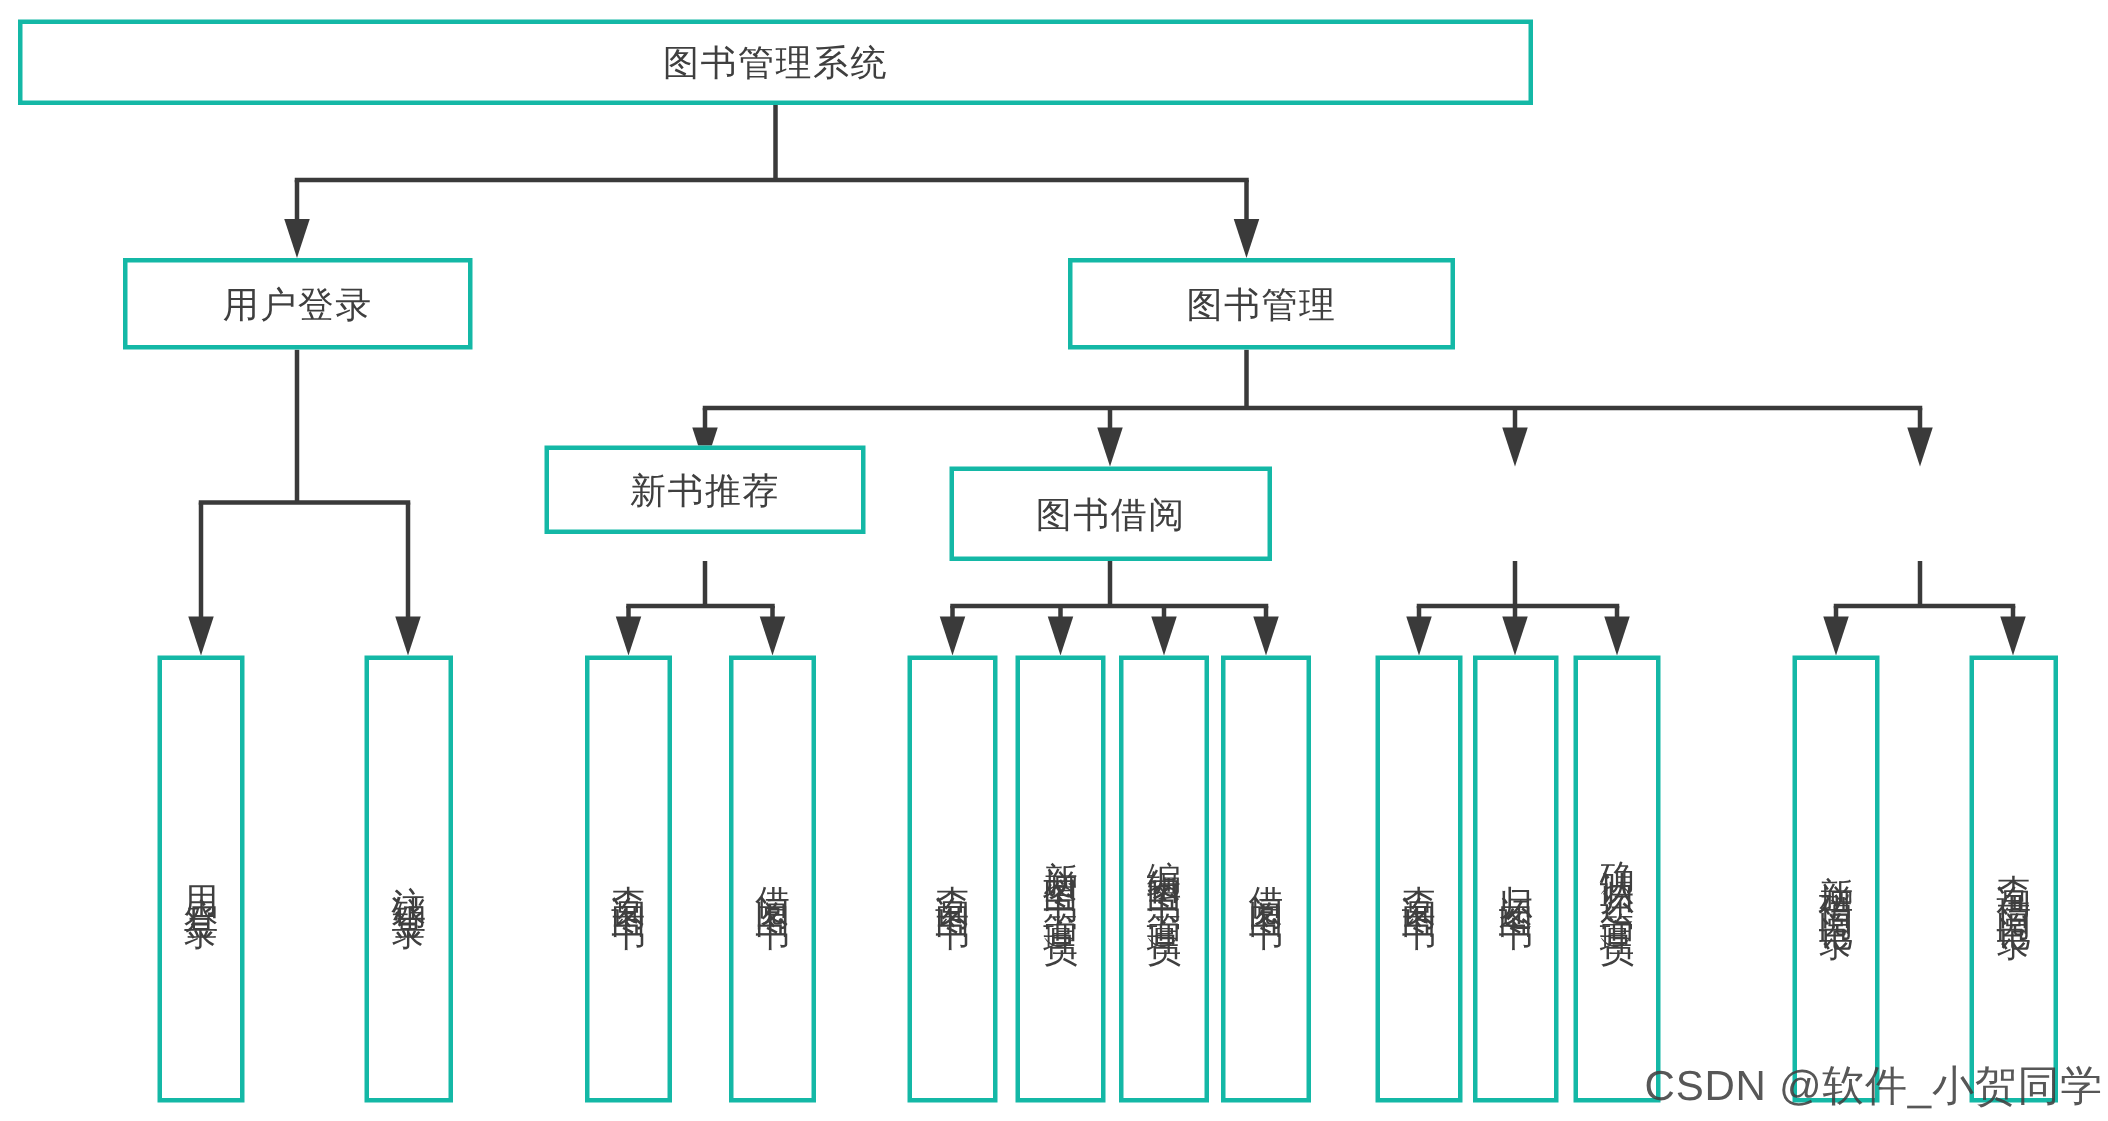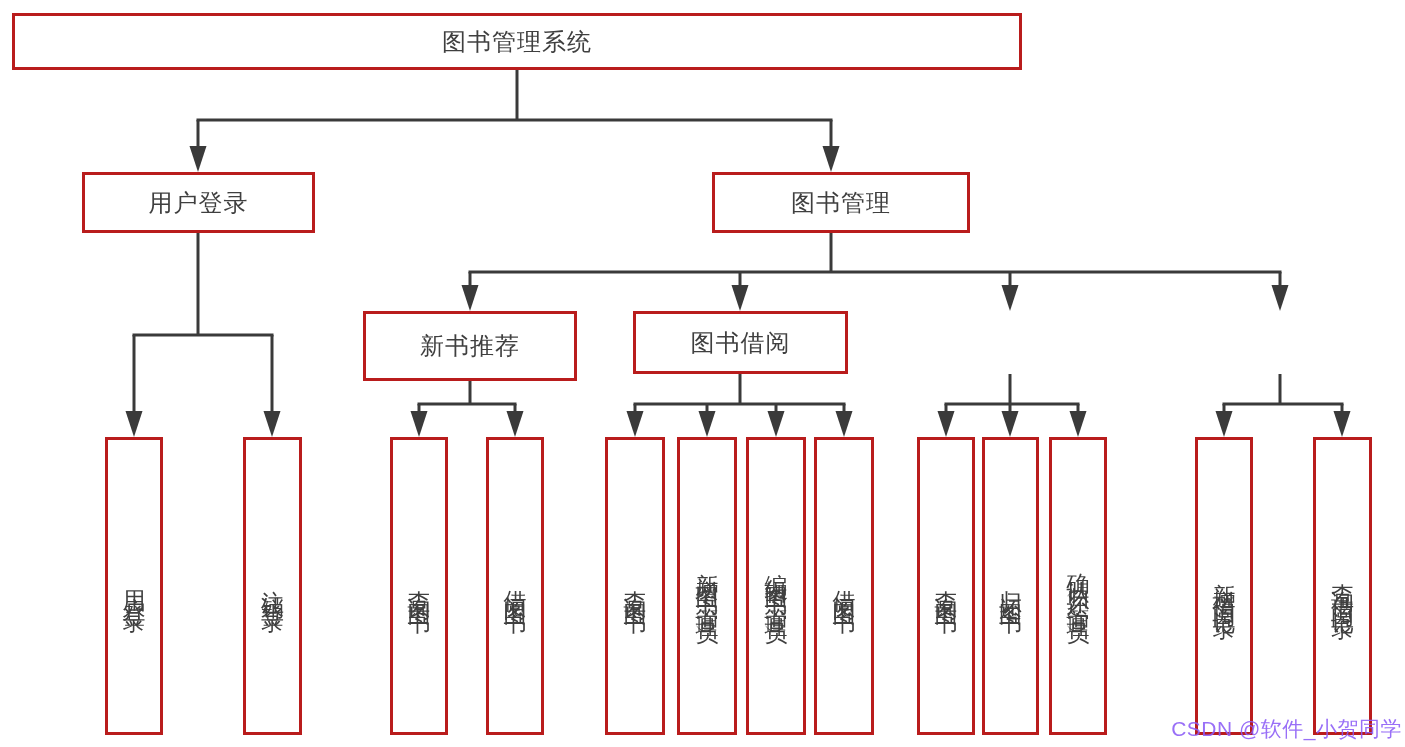--- a/index.html
+++ b/index.html
@@ -13,21 +13,21 @@
   }
   #wires {
     position: absolute;
     left: 0; top: 0;
     width: 1405px; height: 747px;
     z-index: 1;
   }
   .node {
     position: absolute;
     box-sizing: border-box;
-    border: 3px solid #b91c1c;
+    border: 3px solid #14b8a6;
     background: #ffffff;
     display: flex;
     align-items: center;
     justify-content: center;
     z-index: 2;
     color: #3f3f3f;
   }
   .hbox .lbl {
     font-size: 24px;
     letter-spacing: 1px;
@@ -38,22 +38,22 @@
     text-orientation: mixed;
     font-size: 23px;
     letter-spacing: 7px;
     line-height: 1;
     white-space: nowrap;
   }
   .watermark {
     position: absolute;
     right: 3px;
     bottom: 4px;
-    font-size: 21px;
-    color: #8b5cf6;
+    font-size: 28px;
+    color: #404040;
     opacity: 0.88;
     letter-spacing: 0.5px;
     z-index: 5;
     white-space: nowrap;
   }
 </style>
 </head>
 <body>
 
 <div class="canvas">
@@ -117,21 +117,21 @@
     <span class="lbl">图书管理系统</span>
   </div>
 
   <div class="node hbox" style="left:82px; top:172px; width:233px; height:61px">
     <span class="lbl">用户登录</span>
   </div>
   <div class="node hbox" style="left:712px; top:172px; width:258px; height:61px">
     <span class="lbl">图书管理</span>
   </div>
 
-  <div class="node hbox" style="left:363px; top:311px; width:214px; height:70px">
+  <div class="node hbox" style="left:363px; top:297px; width:214px; height:59px">
     <span class="lbl">新书推荐</span>
   </div>
   <div class="node hbox" style="left:633px; top:311px; width:215px; height:63px">
     <span class="lbl">图书借阅</span>
   </div>
 
   <div class="node vbox" style="left:105px; top:437px; width:58px; height:298px">
     <span class="lbl">用户登录</span>
   </div>
   <div class="node vbox" style="left:243px; top:437px; width:59px; height:298px">

